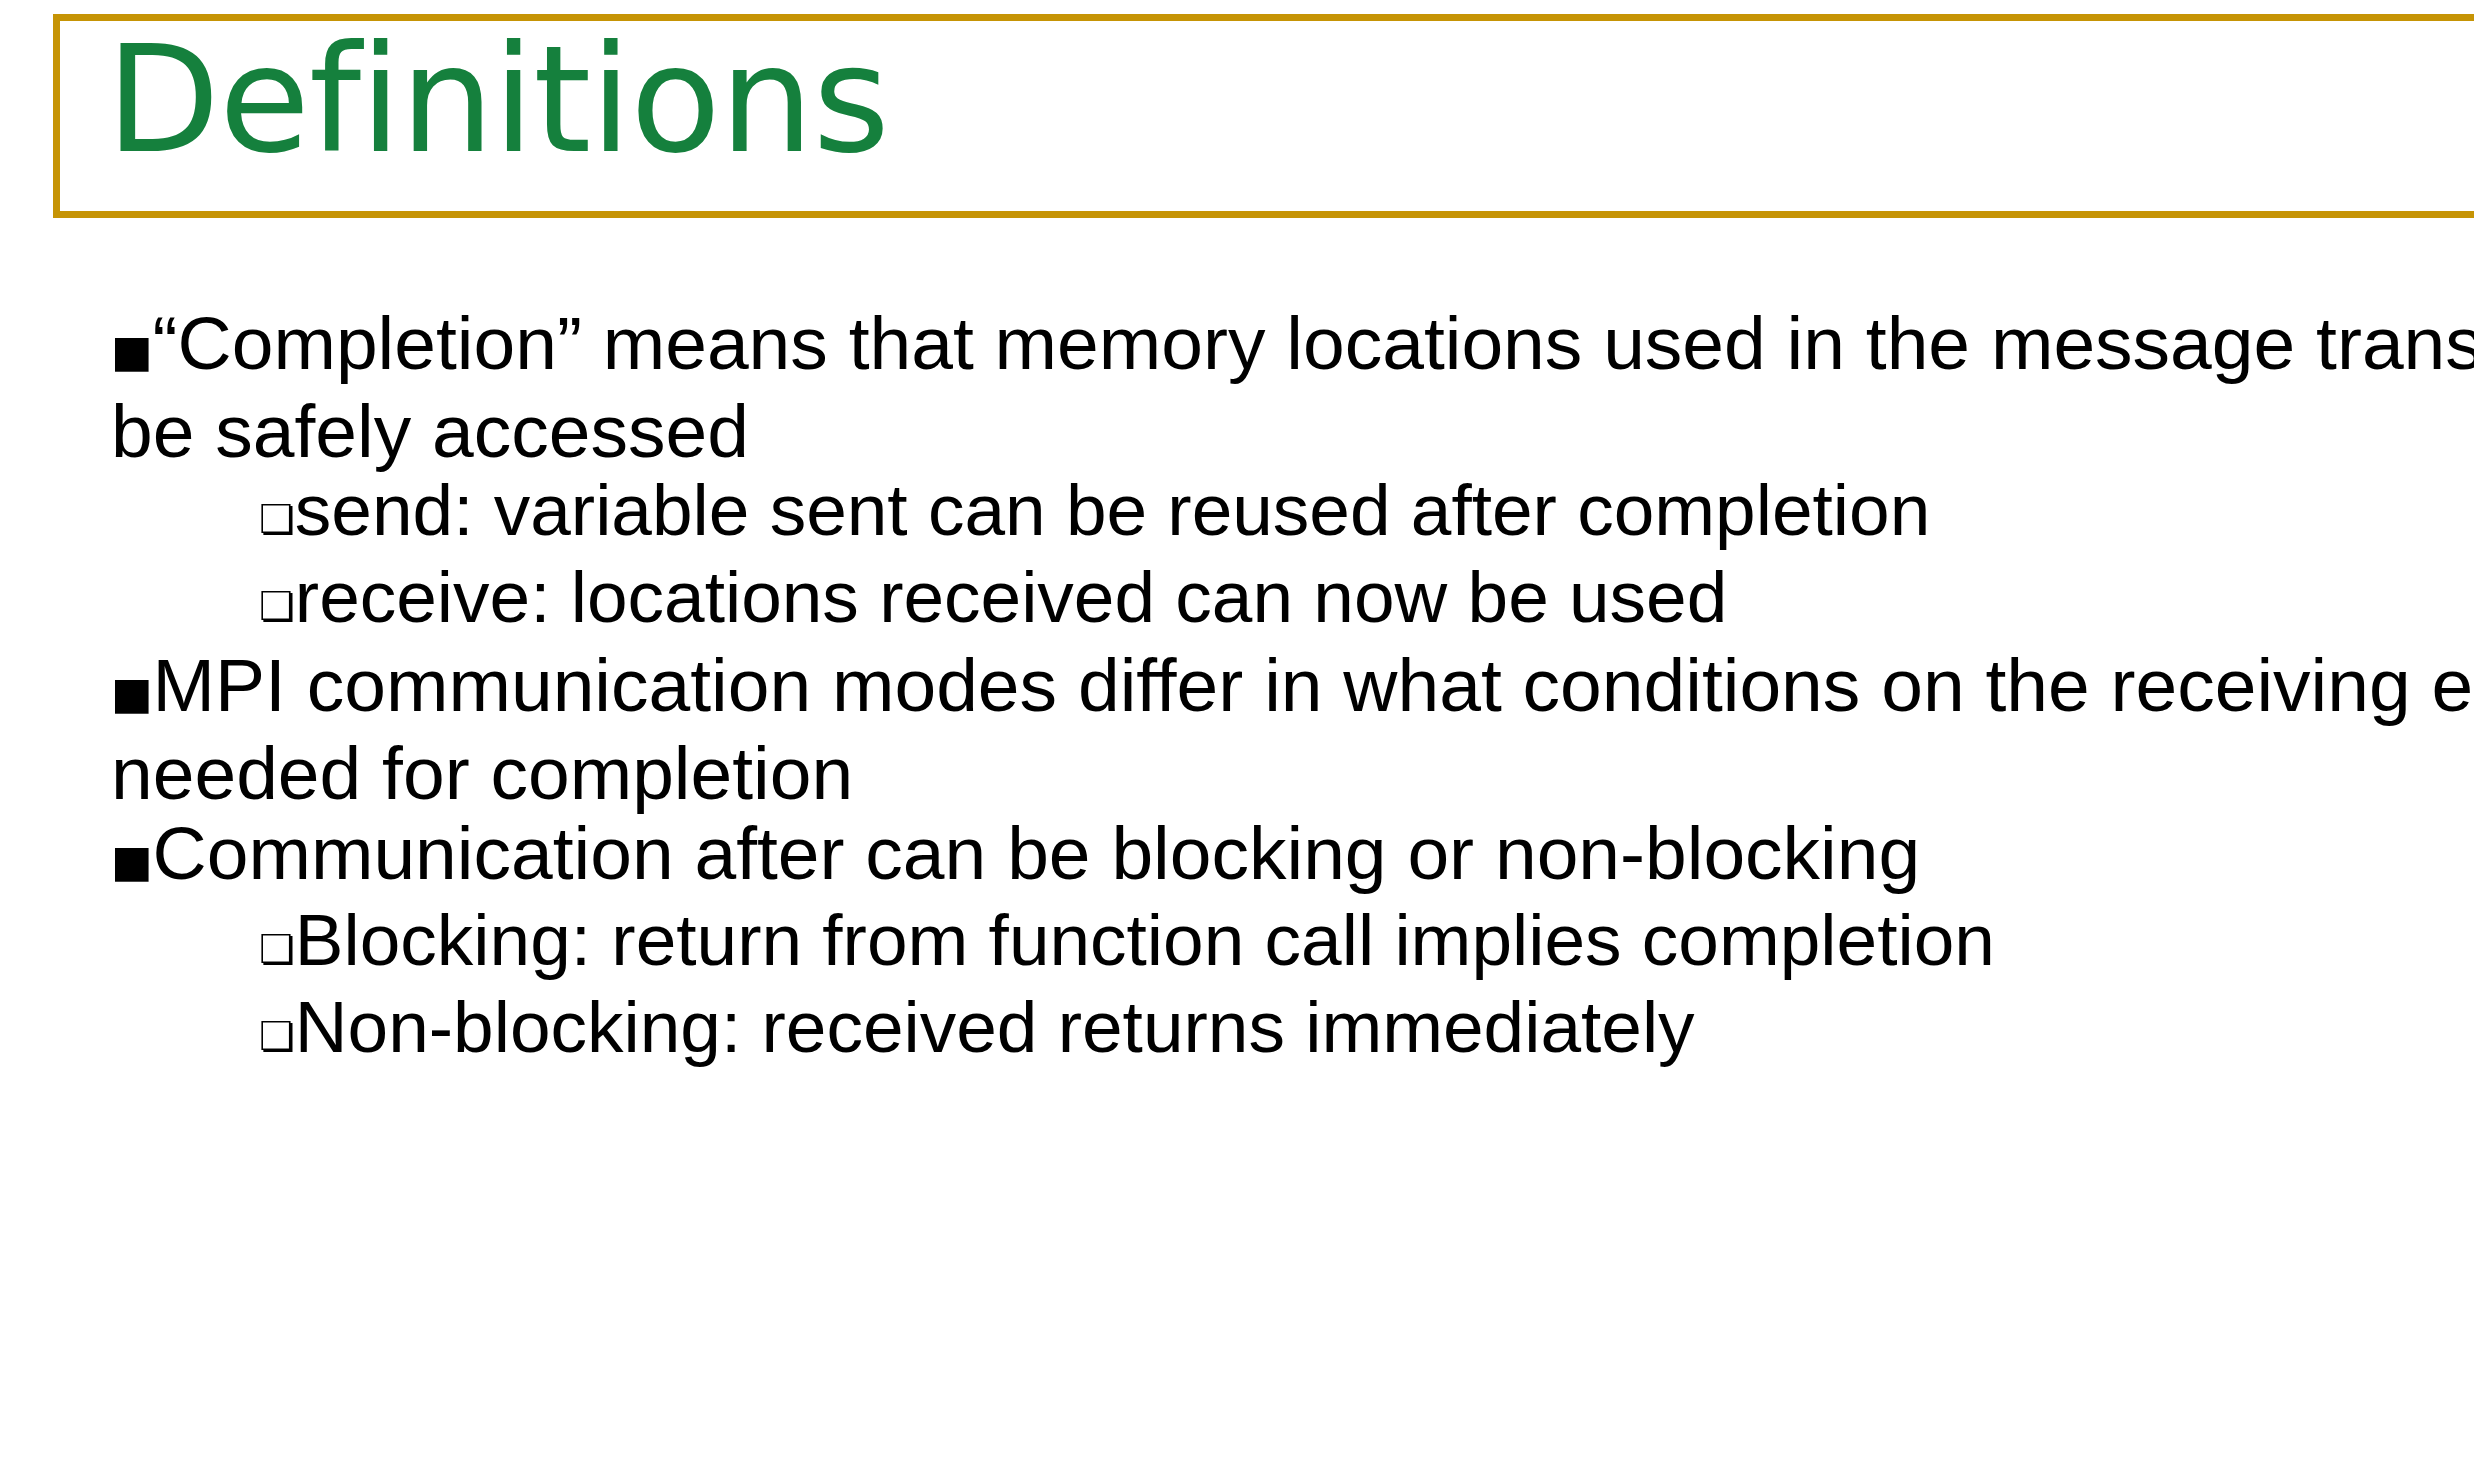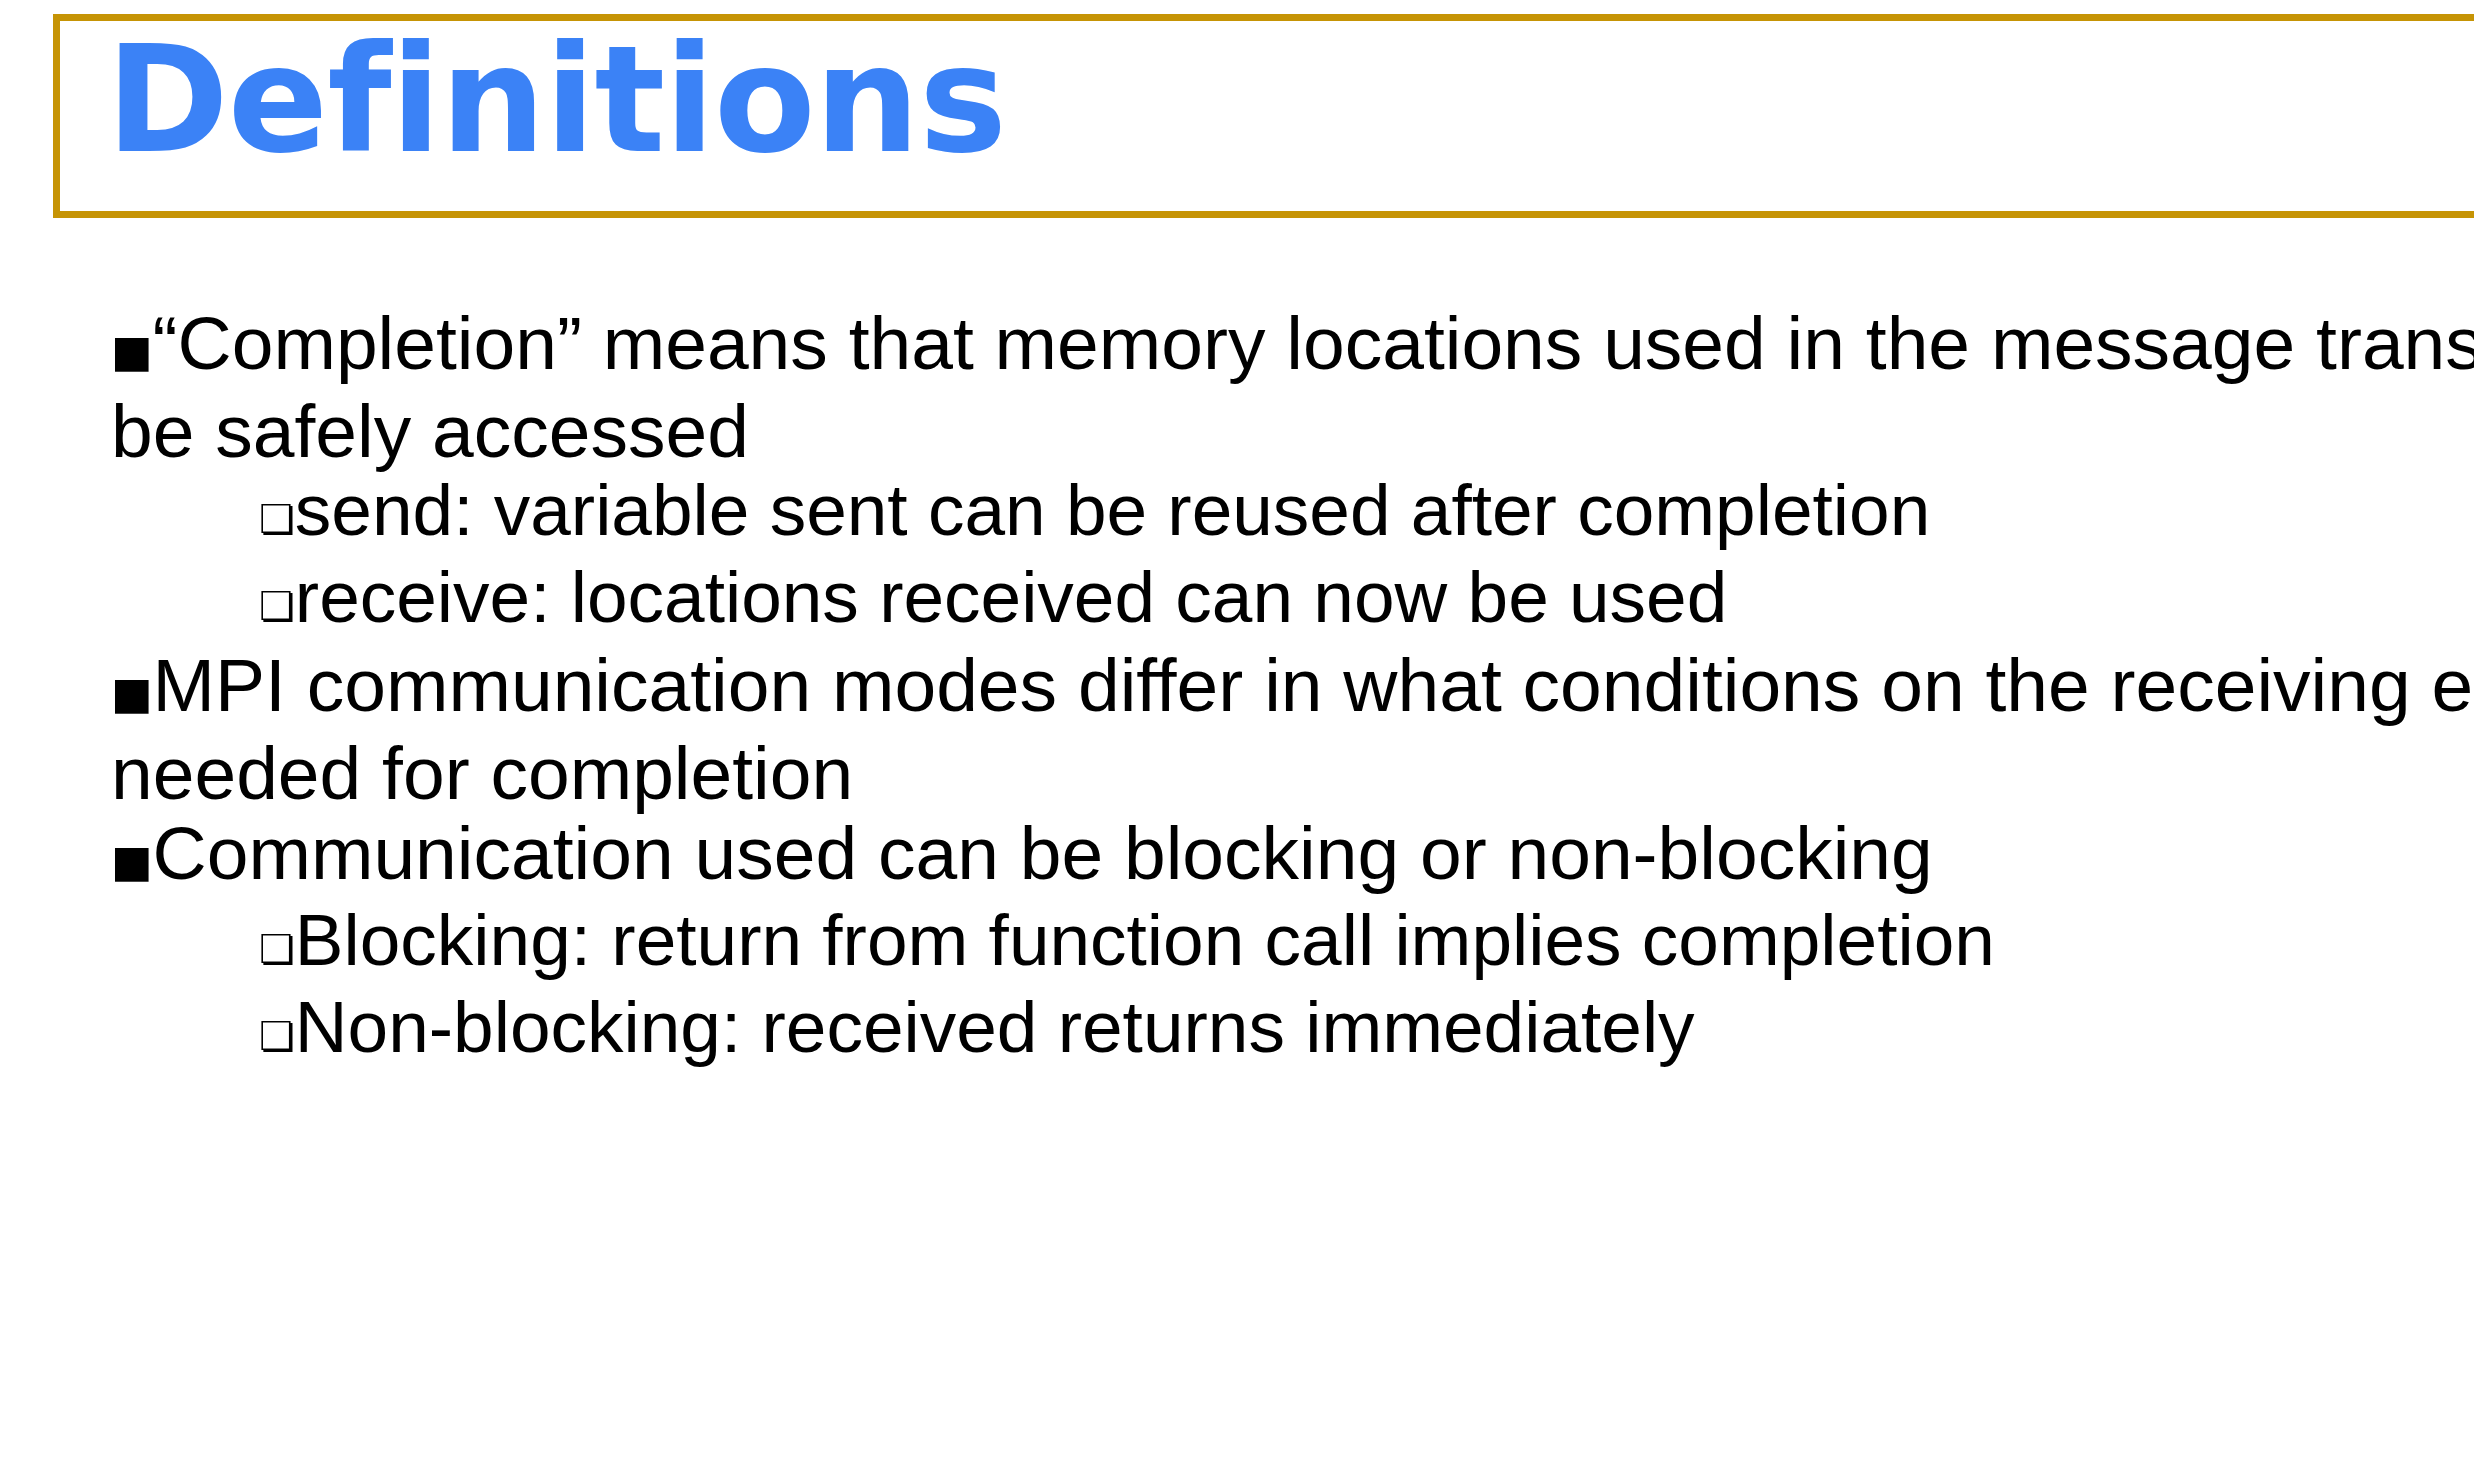--- a/index.html
+++ b/index.html
@@ -27,23 +27,23 @@
     border: 7px solid #c69405;
     box-sizing: border-box;
   }
   #slide-title-text {
     position: absolute;
     left: 106px;
     top: 26px;
     font-family: "DejaVu Sans", sans-serif;
     font-size: 148px;
     line-height: 148px;
-    font-weight: 700;
+    font-weight: 400;
     letter-spacing: -1px;
-    color: #3b82f6;
+    color: #15803d;
     white-space: nowrap;
   }
 
   
   #slide-body {
     position: absolute;
     left: 111px;
     top: 303px;
     width: 2673px;
   }
@@ -86,17 +86,17 @@
 <body>
 
 <div id="slide-title-box"></div>
 <div id="slide-title-text">Definitions</div>
 
 <div id="slide-body">
     <div class="bullet-row level-1"><span class="bullet-marker square-filled">■</span><span class="bullet-text">“Completion” means that memory locations used in the message transfer can be safely accessed</span></div>
     <div class="bullet-row level-2"><span class="bullet-marker square-hollow">❏</span><span class="bullet-text">send: variable sent can be reused after completion</span></div>
     <div class="bullet-row level-2"><span class="bullet-marker square-hollow">❏</span><span class="bullet-text">receive: locations received can now be used</span></div>
     <div class="bullet-row level-1"><span class="bullet-marker square-filled">■</span><span class="bullet-text">MPI communication modes differ in what conditions on the receiving end are needed for completion</span></div>
-    <div class="bullet-row level-1"><span class="bullet-marker square-filled">■</span><span class="bullet-text">Communication used can be blocking or non-blocking</span></div>
+    <div class="bullet-row level-1"><span class="bullet-marker square-filled">■</span><span class="bullet-text">Communication after can be blocking or non-blocking</span></div>
     <div class="bullet-row level-2"><span class="bullet-marker square-hollow">❏</span><span class="bullet-text">Blocking: return from function call implies completion</span></div>
     <div class="bullet-row level-2"><span class="bullet-marker square-hollow">❏</span><span class="bullet-text">Non-blocking: received returns immediately</span></div>
   </div>
 
 
 </body></html>

